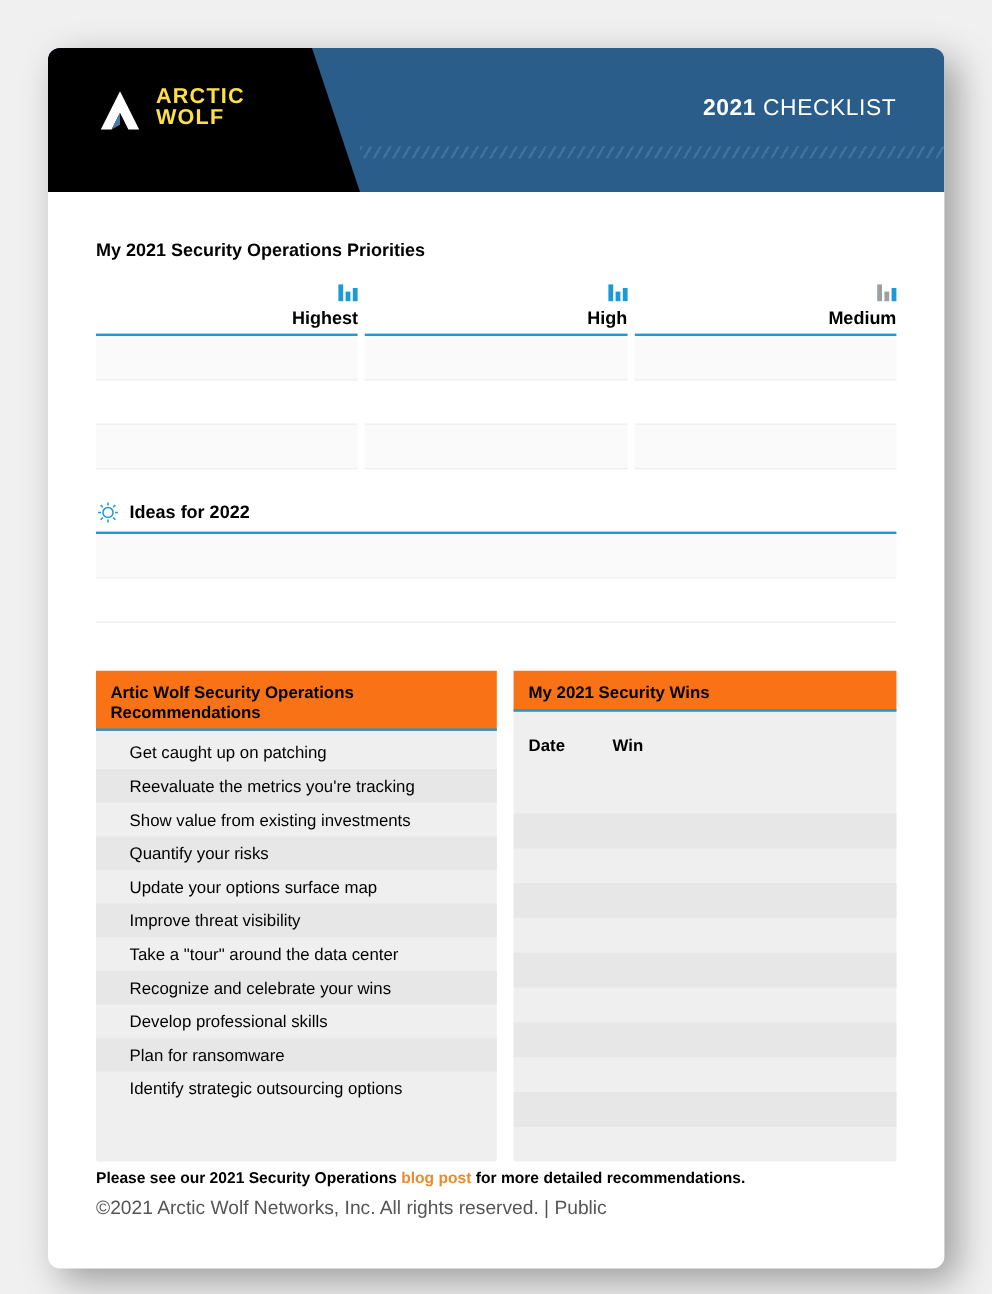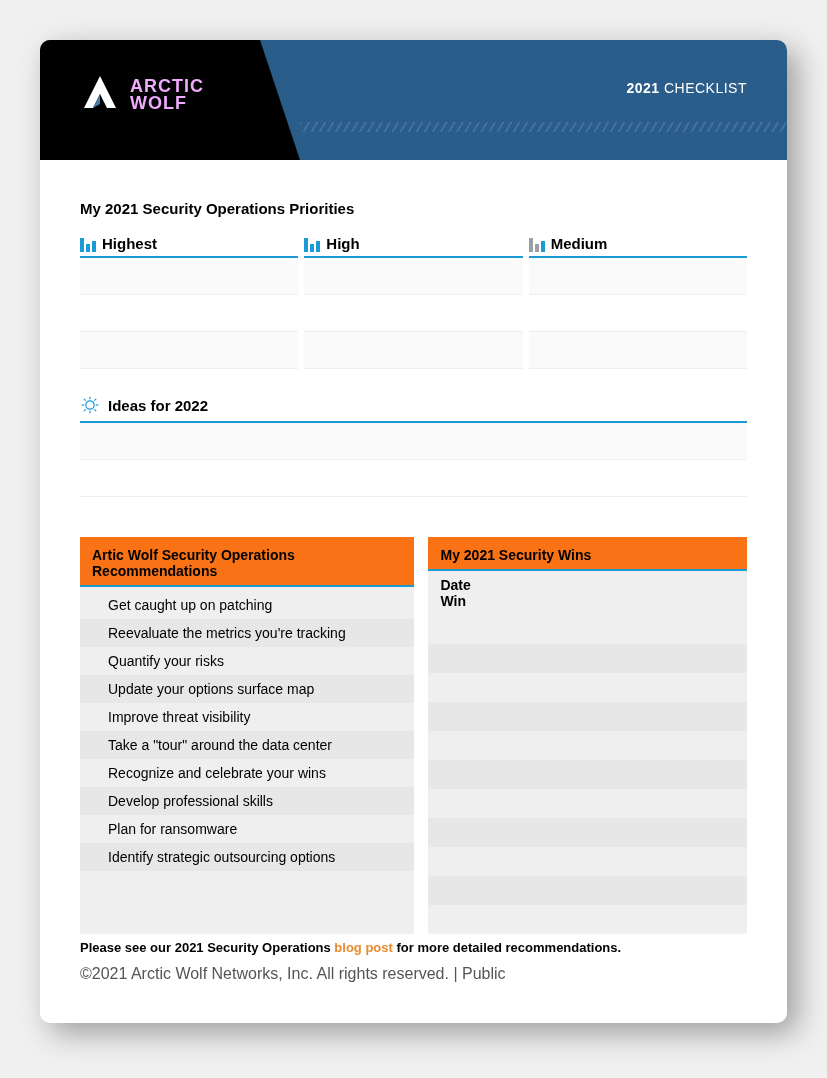--- a/index.html
+++ b/index.html
@@ -28,37 +28,37 @@
     position: absolute;
     left: 0; top: 0; bottom: 0;
     width: 260px;
     background: #000;
     clip-path: polygon(0 0, 220px 0, 260px 100%, 0 100%);
   }
   .hdr .logo {
     position: absolute;
     left: 40px; top: 32px;
     display: flex;
-    align-items: flex-end;
+    align-items: flex-start;
     gap: 10px;
-    color: #f0abfc;
+    color: #fde047;
   }
   .hdr .logo svg { width: 40px; height: 40px; }
   .hdr .logo-text {
     font-weight: 800;
     font-size: 18px;
     line-height: 17px;
     letter-spacing: 1px;
     font-family: "Arial Black", Arial, sans-serif;
   }
   .hdr .title {
     position: absolute;
     right: 40px; top: 40px;
     color: #fff;
-    font-size: 14px;
+    font-size: 19px;
     letter-spacing: .5px;
   }
   .hdr .title b { font-weight: 800; }
   .hdr .hatch {
     position: absolute;
     right: 0; left: 260px; top: 82px; height: 10px;
     background: repeating-linear-gradient(120deg,#4a7aa6 0 2px,transparent 2px 7px);
     opacity: .7;
   }
   
@@ -76,20 +76,21 @@
   }
   .prio-col { flex: 1; }
   .prio-head {
     display: flex;
     align-items: flex-end;
     gap: 6px;
     font-weight: 700;
     font-size: 15px;
     padding-bottom: 4px;
     border-bottom: 2px solid #1c9ad6;
+    flex-direction: column;
   }
   .prio-rows div {
     height: 36px;
     border-bottom: 1px solid #eee;
   }
   .prio-rows div:nth-child(odd){ background:#fafafa; }
   .bars { display:flex; align-items:flex-end; gap:2px; height:16px; }
   .bars span{ width:4px; background:#1c9ad6; }
   .bars.med span{ background:#9aa0a6; }
   
@@ -111,21 +112,21 @@
     padding:10px 12px 6px;
     border-bottom:2px solid #1c9ad6;
     background:#f97316;
   }
   .recs-list{ padding:4px 0 8px;}
   .recs-list div{
     font-size:14px;
     padding:6px 12px 6px 28px;
   }
   .recs-list div:nth-child(even){ background:#e7e7e7;}
-  .wins-head{ display:flex; font-weight:600; font-size:14px; padding:6px 12px;flex-direction:column;}
+  .wins-head{ display:flex; font-weight:600; font-size:14px; padding:20px 12px;}
   .wins-head span:first-child{ width:70px;}
   .wins-rows div{ display:flex; height:29px;}
   .wins-rows div:nth-child(even){ background:#e7e7e7;}
   .wins-rows span:first-child{ width:70px;}
   
   .foot{
     font-size:13px; font-weight:700;
     margin-top:6px;
   }
   .foot a{ color:#e98b2e; text-decoration:none; font-weight:700;}
@@ -229,20 +230,21 @@
         <div></div>
       </div>
 
     <div class="lower">
 
       <div class="panel panel-recs">
         <div class="panel-hd">Artic Wolf Security Operations Recommendations</div>
         <div class="recs-list" id="recs-list">
             <div>Get caught up on patching</div>
             <div>Reevaluate the metrics you're tracking</div>
+            <div>Show value from existing investments</div>
             <div>Quantify your risks</div>
             <div>Update your options surface map</div>
             <div>Improve threat visibility</div>
             <div>Take a "tour" around the data center</div>
             <div>Recognize and celebrate your wins</div>
             <div>Develop professional skills</div>
             <div>Plan for ransomware</div>
             <div>Identify strategic outsourcing options</div>
           </div>
       </div>

